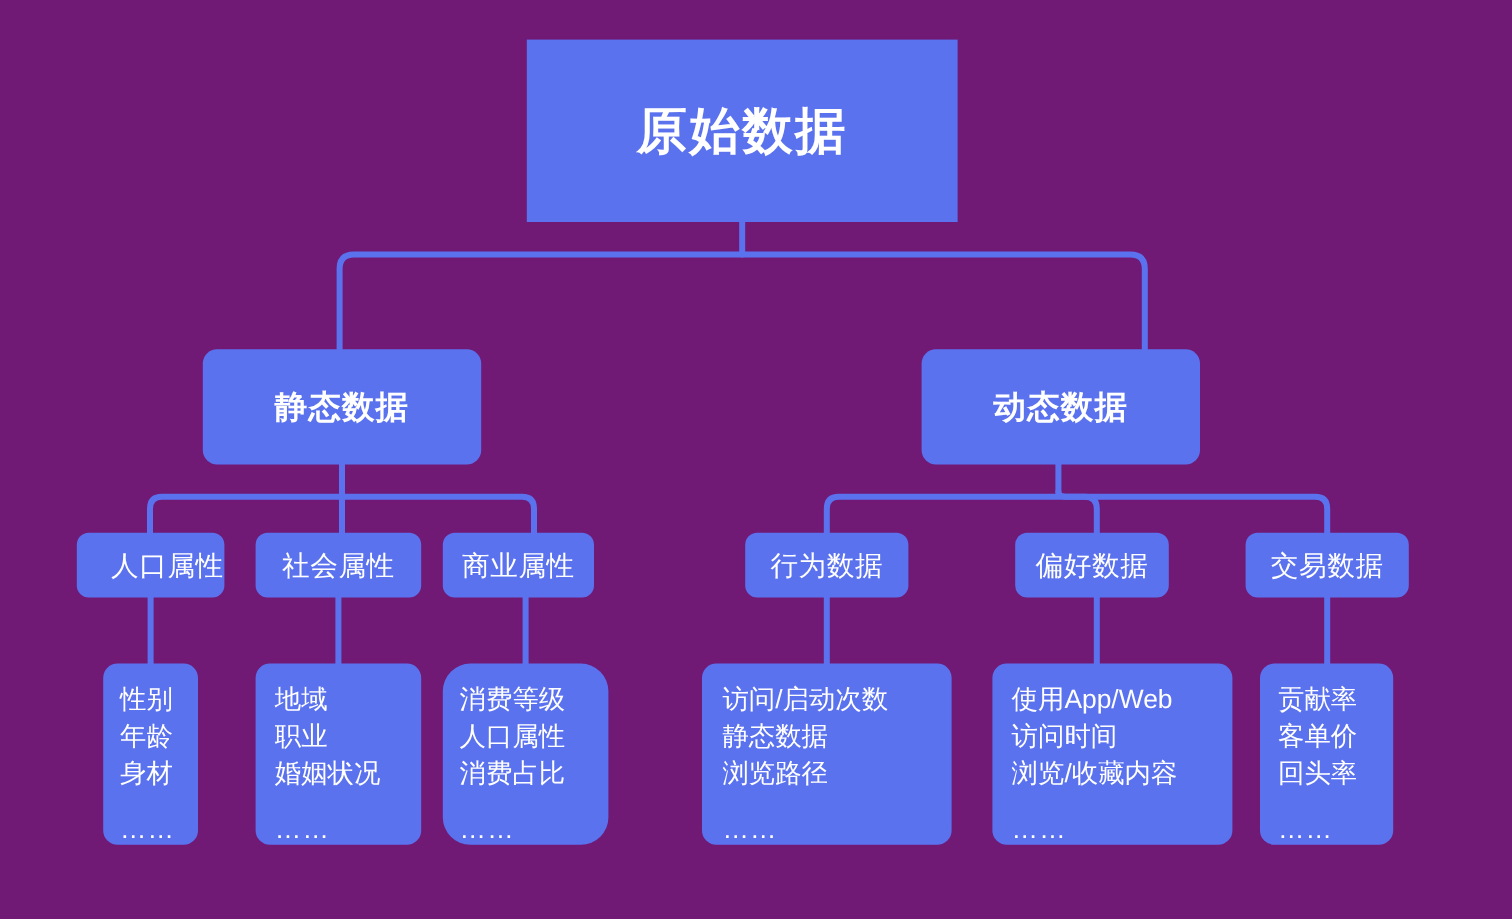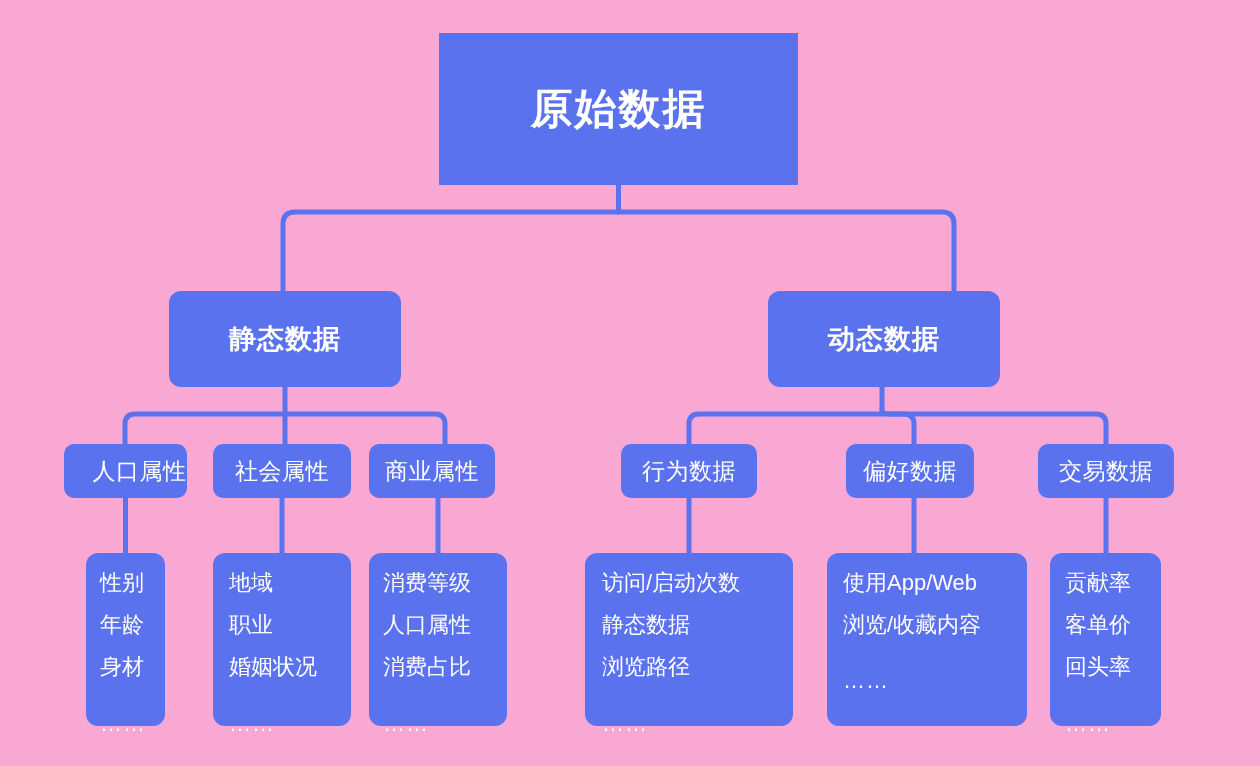--- a/index.html
+++ b/index.html
@@ -8,21 +8,21 @@
     padding: 0;
     background: #ffffff;
   }
   body {
     font-family: "Liberation Sans", "DejaVu Sans", sans-serif;
   }
   #canvas {
     position: relative;
     width: 1260px;
     height: 766px;
-    background: #f9a8d4;
+    background: #701a75;
     overflow: hidden;
   }
   #connectors {
     position: absolute;
     left: 0;
     top: 0;
     width: 1260px;
     height: 766px;
     pointer-events: none;
   }
@@ -76,40 +76,39 @@
   .l3-a { left: 64px;   width: 123px; padding-left: 28px; }
   .l3-b { left: 213px;  width: 138px; }
   .l3-c { left: 369px;  width: 126px; }
   .l3-d { left: 621px;  width: 136px; }
   .l3-e { left: 846px;  width: 128px; }
   .l3-f { left: 1038px; width: 136px; }
 
   
   .node-l4 {
     top: 553px;
-    height: 173px;
+    height: 151px;
     border-radius: 12px;
     flex-direction: column;
     justify-content: flex-start;
     padding: 14px 0 0 0;
     font-size: 22px;
     font-weight: normal;
-    gap: 11px;
   }
   .leaf-line {
     line-height: 1.42;
     white-space: nowrap;
   }
   .leaf-dots {
     margin-top: 14px;
     letter-spacing: 1px;
   }
   .l4-a { left: 86px;   width: 79px;  padding-left: 14px; }
   .l4-b { left: 213px;  width: 138px; padding-left: 16px; }
-  .l4-c { left: 369px;  width: 138px; padding-left: 14px; }
+  .l4-c { left: 369px;  width: 138px; padding-left: 14px; border-radius: 23px; }
   .l4-d { left: 585px;  width: 208px; padding-left: 17px; }
   .l4-e { left: 827px;  width: 200px; padding-left: 16px; }
   .l4-f { left: 1050px; width: 111px; padding-left: 15px; }
 </style>
 </head>
 <body>
 
 <div id="canvas">
 
   <svg id="connectors" viewBox="0 0 1260 766" xmlns="http://www.w3.org/2000/svg" fill="none" stroke="#5b72ef" stroke-width="5" stroke-linecap="round" stroke-linejoin="round">
@@ -186,20 +185,21 @@
 
   <div class="node node-l4 l4-d">
     <span class="leaf-line">访问/启动次数</span>
     <span class="leaf-line">静态数据</span>
     <span class="leaf-line">浏览路径</span>
     <span class="leaf-line leaf-dots">……</span>
   </div>
 
   <div class="node node-l4 l4-e">
     <span class="leaf-line">使用App/Web</span>
+    <span class="leaf-line">访问时间</span>
     <span class="leaf-line">浏览/收藏内容</span>
     <span class="leaf-line leaf-dots">……</span>
   </div>
 
   <div class="node node-l4 l4-f">
     <span class="leaf-line">贡献率</span>
     <span class="leaf-line">客单价</span>
     <span class="leaf-line">回头率</span>
     <span class="leaf-line leaf-dots">……</span>
   </div>

